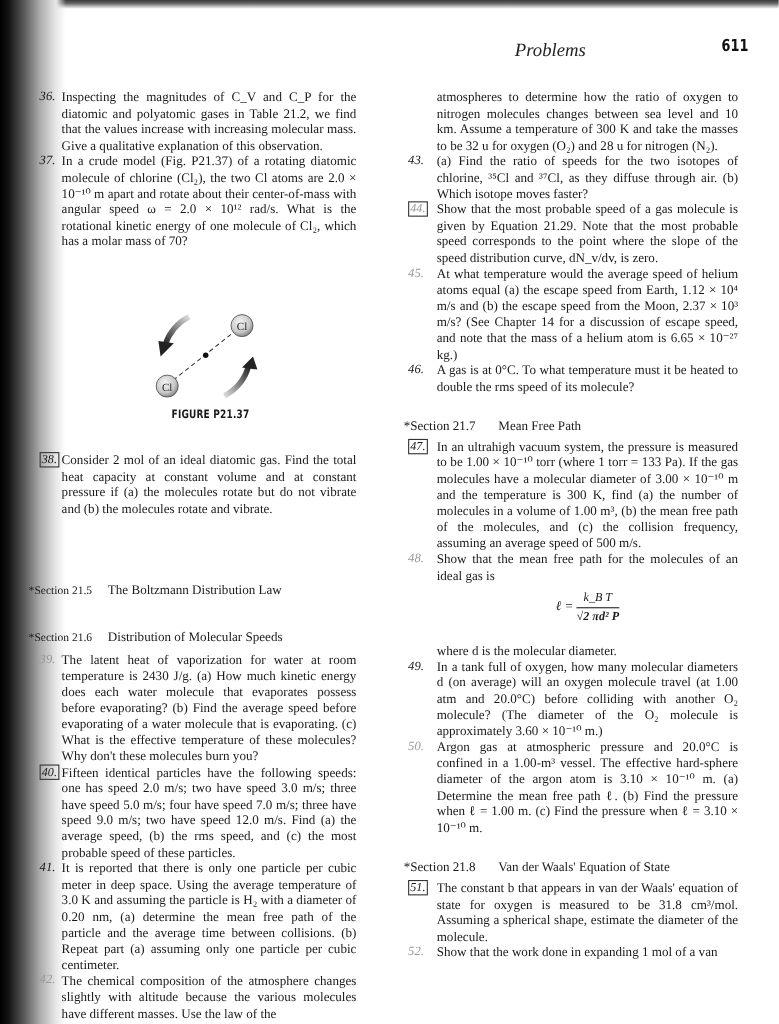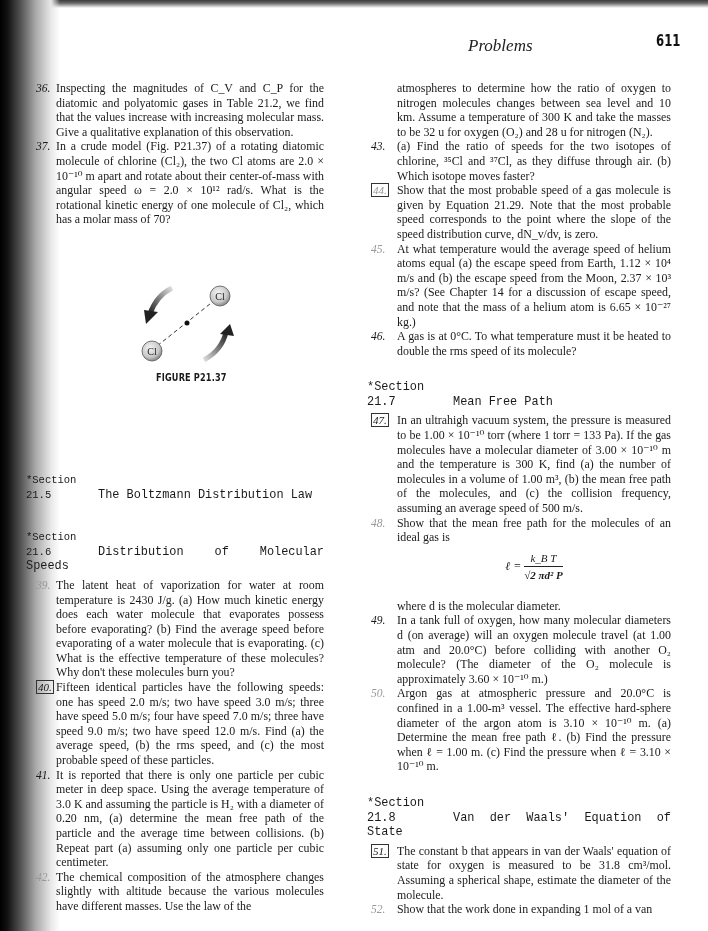--- a/index.html
+++ b/index.html
@@ -38,21 +38,21 @@
   .problem { position: relative; padding-left: 20px; margin: 0; }
   .pnum {
     position: absolute; left: 0; top: 0; width: 19px;
     text-align: left; font-size: 11.5px; font-style: italic;
   }
   .pnum.boxed span {
     border: 1px solid #333; padding: 0 1px; font-size: 11px;
   }
   .pnum.faded { color: #999; }
   .ptext { display: block; }
-  .section-head { font-size: 11.9px; line-height: 14.6px; margin-left: -10px; font-family: Liberation Mono, monospace; }
+  .section-head { font-size: 11.9px; line-height: 14.6px; margin-left: -10px; }
   .section-head .sec-num { display: inline-block; width: 86px; }
   .section-head.small .sec-num { font-size: 10.5px; width: 72px; margin-top: 28px; }
   .figure {
     position: absolute; left: 130px; top: 270px; width: 160px; height: 110px;
   }
   .fig-caption {
     position: absolute; left: 156px; top: 371px;
     font-family: "DejaVu Sans", sans-serif; font-weight: bold; font-size: 10.5px;
     transform: scaleX(0.78); transform-origin: left; letter-spacing: 0.2px;
   }
@@ -81,20 +81,24 @@
     <span class="pnum">36.</span>
     <span class="ptext">Inspecting the magnitudes of C_V and C_P for the diatomic and polyatomic gases in Table 21.2, we find that the values increase with increasing molecular mass. Give a qualitative explanation of this observation.</span>
   </div>
   <div class="problem">
     <span class="pnum">37.</span>
     <span class="ptext">In a crude model (Fig. P21.37) of a rotating diatomic molecule of chlorine (Cl₂), the two Cl atoms are 2.0 × 10⁻¹⁰ m apart and rotate about their center-of-mass with angular speed ω = 2.0 × 10¹² rad/s. What is the rotational kinetic energy of one molecule of Cl₂, which has a molar mass of 70?</span>
   </div>
 
   <div style="height:184px"></div>
 
+  <div class="problem">
+    <span class="pnum boxed"><span>38.</span></span>
+    <span class="ptext">Consider 2 mol of an ideal diatomic gas. Find the total heat capacity at constant volume and at constant pressure if (a) the molecules rotate but do not vibrate and (b) the molecules rotate and vibrate.</span>
+  </div>
 
   <div class="gap-l"></div>
 
   <div class="section-head small">
     <span class="sec-num">*Section 21.5</span><span>The Boltzmann Distribution Law</span>
   </div>
   <div class="section-head small">
     <span class="sec-num">*Section 21.6</span><span>Distribution of Molecular Speeds</span>
   </div>
 

